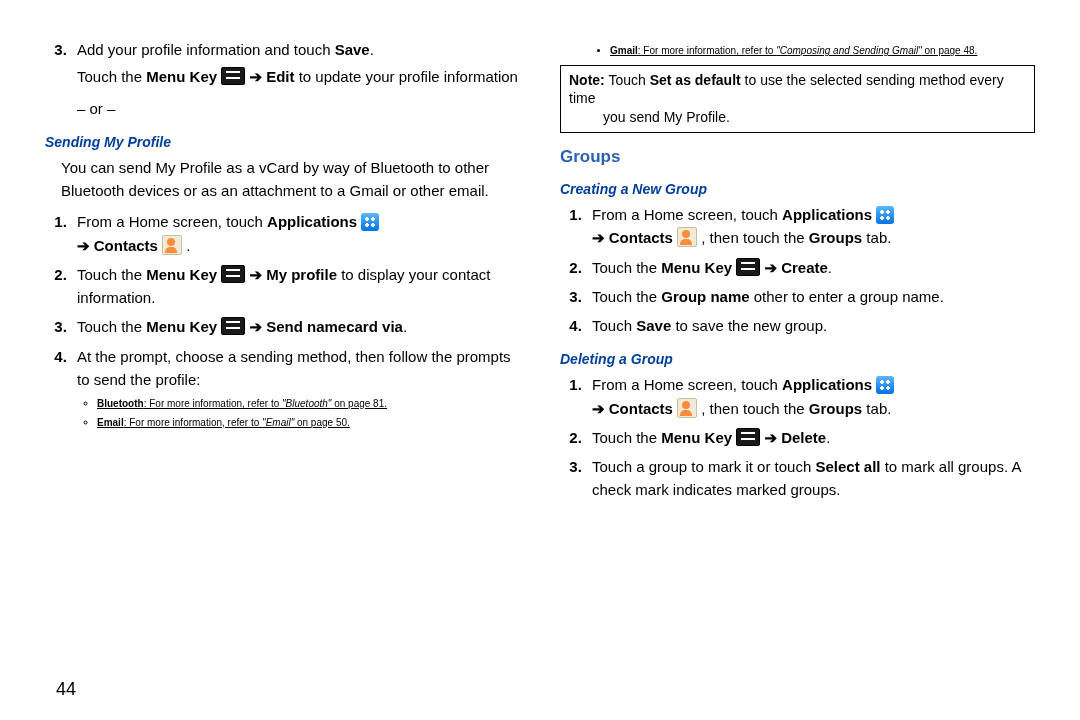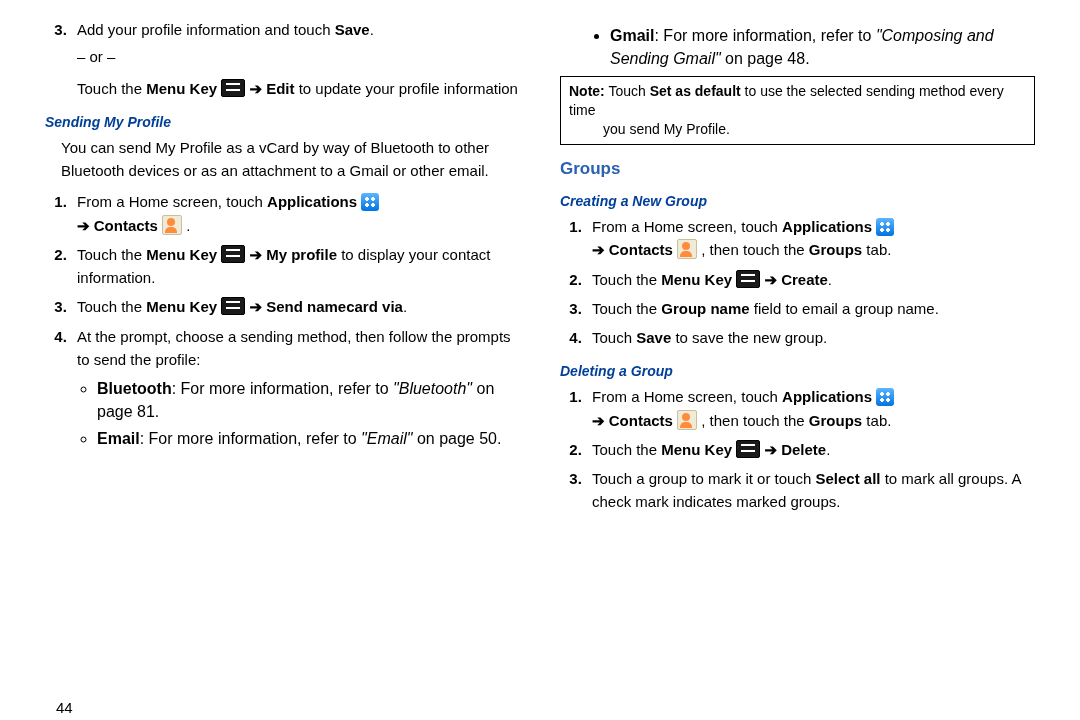--- a/index.html
+++ b/index.html
@@ -9,21 +9,21 @@
     font-family: "Helvetica Neue", Helvetica, Arial, sans-serif;
     color: #000;
     font-size: 15px;
     width: 1080px;
     height: 720px;
     overflow: hidden;
   }
   .page {
     display: flex;
     flex-direction: row;
-    padding: 18px 45px 10px 45px;
+    padding: 38px 45px 10px 45px;
     gap: 40px;
   }
   .col {
     flex: 1;
     min-width: 0;
   }
   .ol {
     padding-left: 26px;
     margin: 0;
   }
@@ -35,21 +35,22 @@
   .ol > li::marker {
     font-weight: bold;
   }
   .ul {
     padding-left: 20px;
     margin: 6px 0;
   }
   .ul > li {
     margin-bottom: 4px;
     line-height: 1.45;
-    font-size: 16px;
+    font-size: 10px;
+    text-decoration: underline;
   }
   .h-blue-italic {
     color: #003f9a;
     font-weight: bold;
     font-style: italic;
     font-size: 14px;
     margin: 14px 0 6px 0;
   }
   .h-blue {
     color: #2a61b3;
@@ -141,40 +142,40 @@
     background: #ff8c3b;
     border-radius: 5px 5px 0 0;
   }
   .arrow {
     font-weight: bold;
   }
   b { font-weight: bold; }
   i { font-style: italic; }
   .pagenum {
     position: absolute;
-    bottom: 4px;
+    bottom: 20px;
     left: 56px;
-    font-size: 15px;
+    font-size: 18px;
   }
 </style>
 </head>
 <body>
 
 <div class="page">
 
   <div class="col">
 
     <ol class="ol" start="3">
       <li>
         <span><span>Add your profile information and touch </span><b>Save</b><span>.</span></span>
-        <div class="para">– or –</div>
         <div class="para">
           <span>Touch the </span><b>Menu Key</b>
           <span class="menu-icon"></span><span class="arrow"> ➔ </span><b>Edit</b><span> to update your profile information</span>
         </div>
+        <div class="para">– or –</div>
       </li>
     </ol>
 
     <div class="h-blue-italic">Sending My Profile</div>
     <div class="para indent" style="padding-left:16px">You can send My Profile as a vCard by way of Bluetooth to other Bluetooth devices or as an attachment to a Gmail or other email.</div>
 
     <ol class="ol">
       <li>
         <span>From a Home screen, touch </span><b>Applications</b>
         <span class="apps-icon"></span><br>
@@ -224,21 +225,21 @@
         <span>From a Home screen, touch </span><b>Applications</b>
         <span class="apps-icon"></span><br>
         <span class="arrow"> ➔ </span><b>Contacts</b>
         <span class="contacts-icon"></span><span> , then touch the </span><b>Groups</b><span> tab.</span>
       </li>
       <li>
         <span>Touch the </span><b>Menu Key</b>
         <span class="menu-icon"></span><span class="arrow"> ➔ </span><b>Create</b><span>.</span>
       </li>
       <li>
-        <span>Touch the </span><b>Group name</b><span> field to email a group name.</span>
+        <span>Touch the </span><b>Group name</b><span> other to enter a group name.</span>
       </li>
       <li>
         <span>Touch </span><b>Save</b><span> to save the new group.</span>
       </li>
     </ol>
 
     <div class="h-blue-italic">Deleting a Group</div>
     <ol class="ol">
       <li>
         <span>From a Home screen, touch </span><b>Applications</b>

